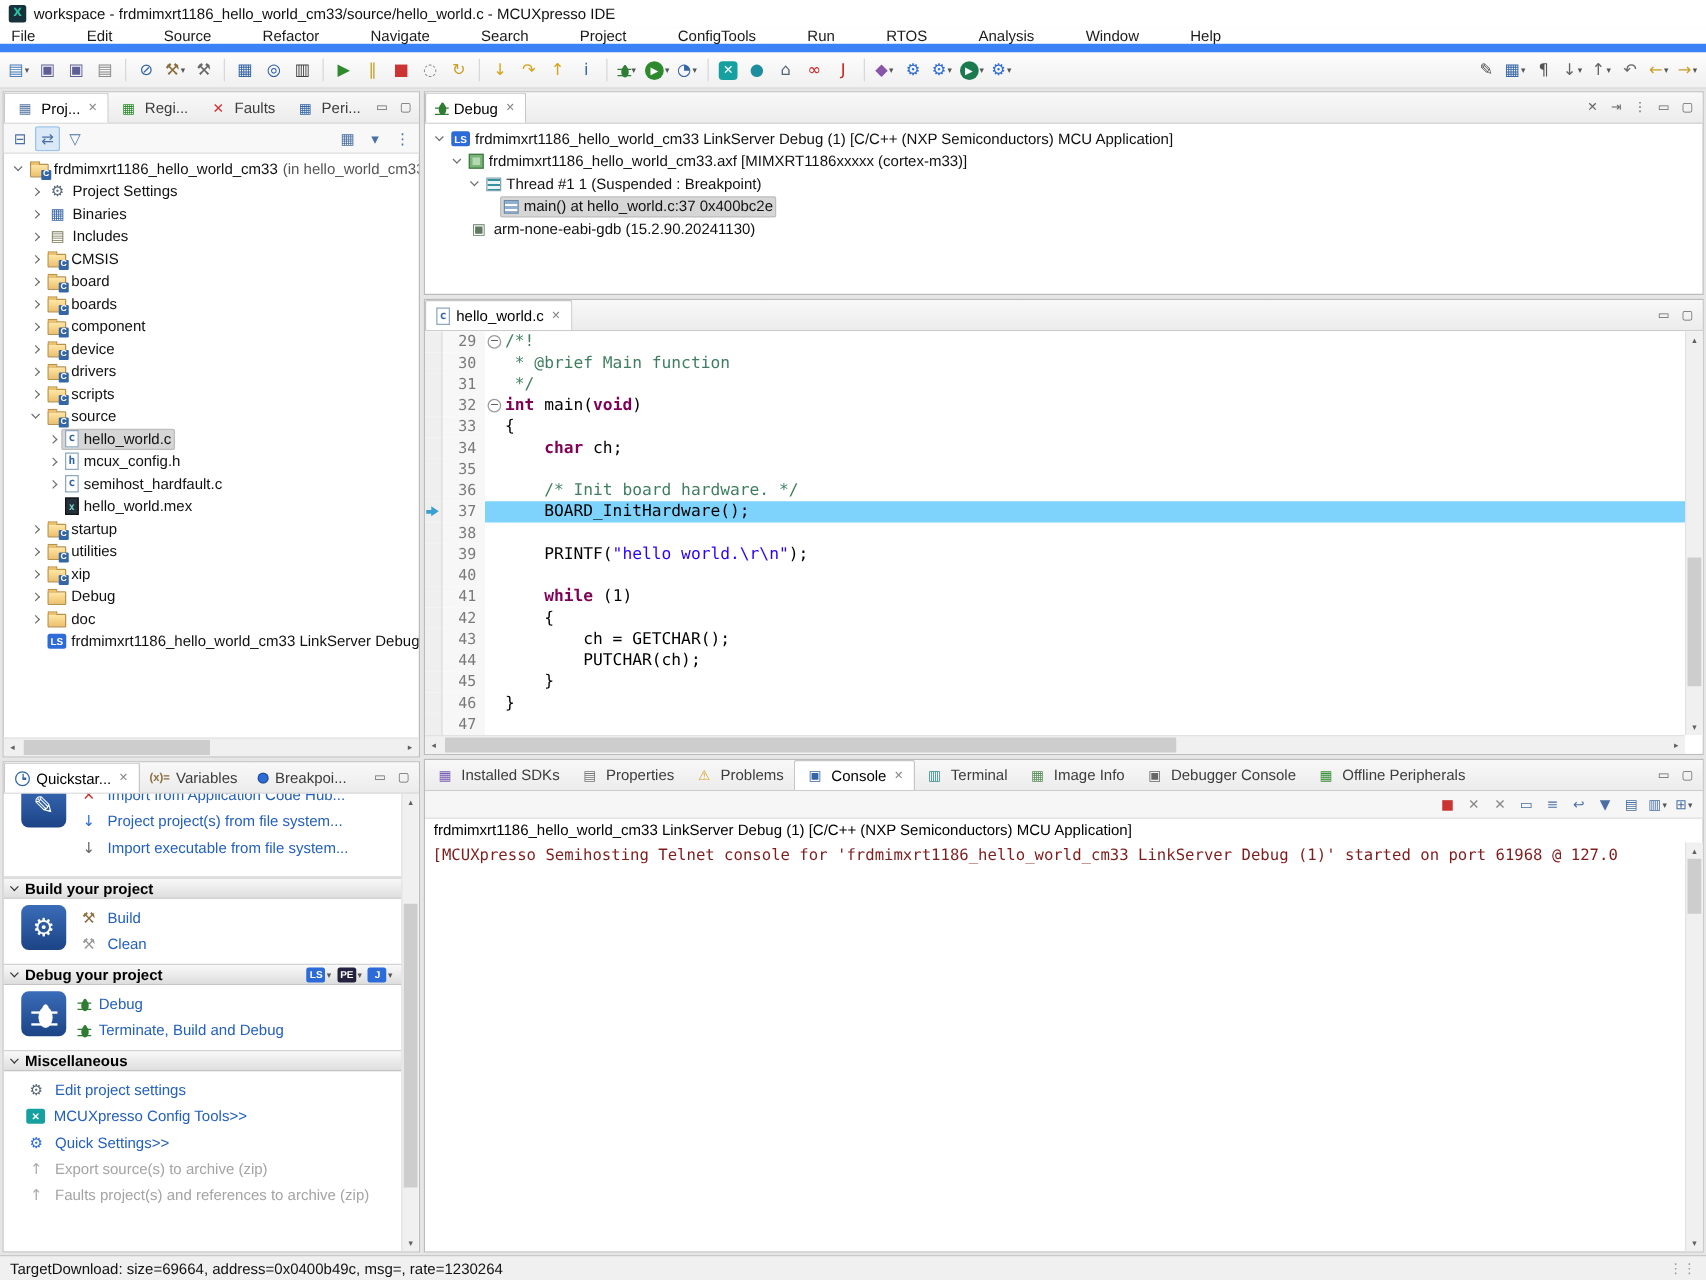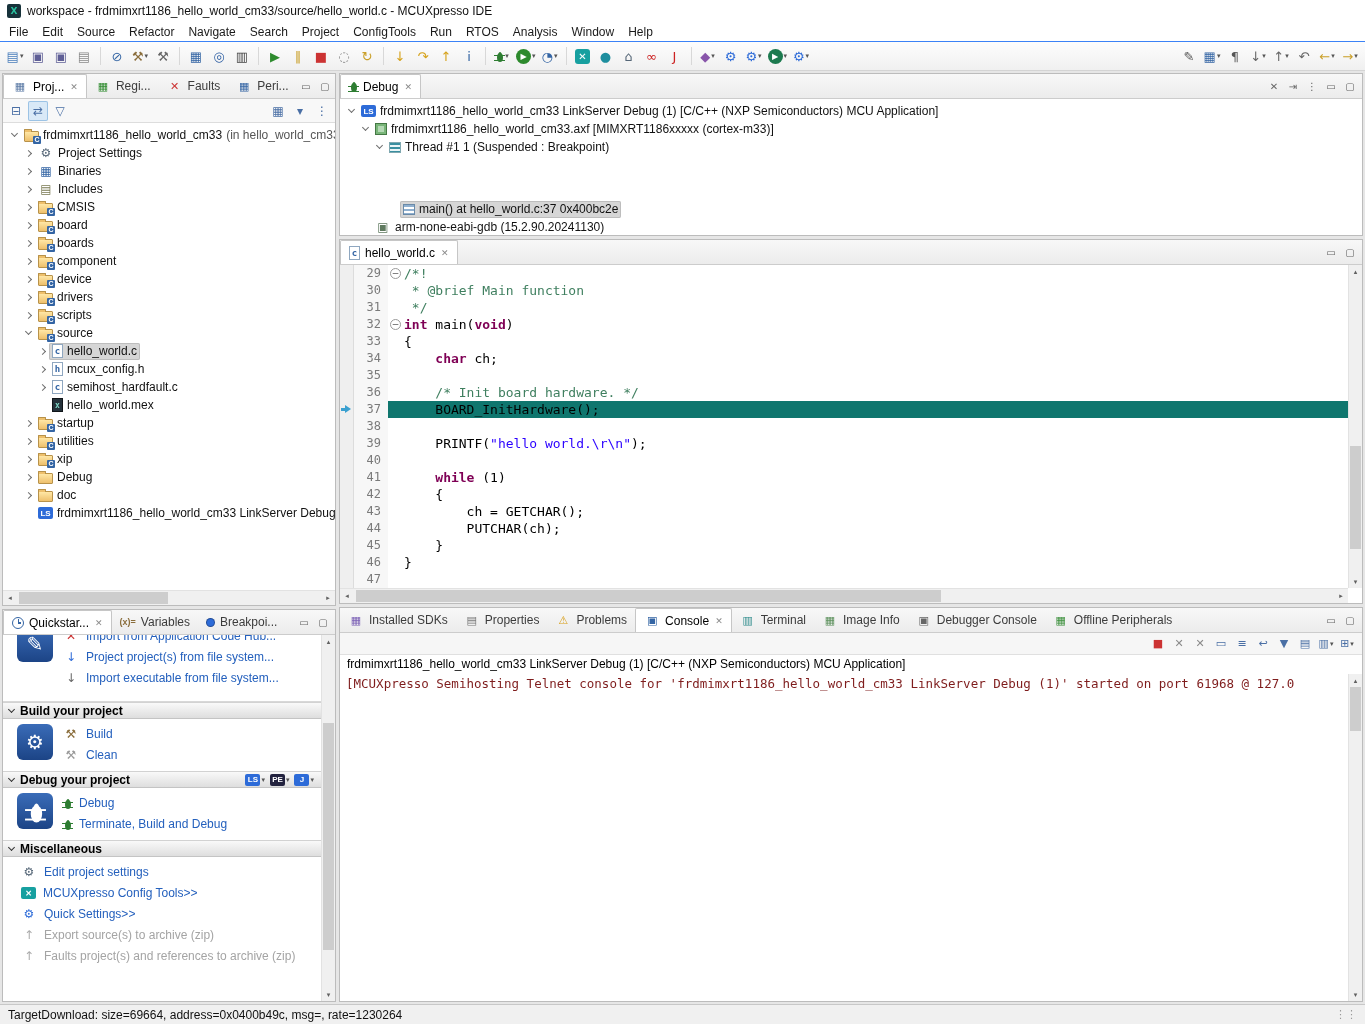--- a/index.html
+++ b/index.html
@@ -5,21 +5,21 @@
   * { margin:0; padding:0; box-sizing:border-box; }
   html,body { width:1365px; height:1024px; overflow:hidden; }
   body { font-family:"Liberation Sans","DejaVu Sans",sans-serif; font-size:12px; color:#1a1a1a; background:#f0f0f0; }
   #app { display:flex; flex-direction:column; width:1365px; height:1024px; }
 
   
   .titlebar { height:22px; flex:none; background:#ffffff; display:flex; align-items:center; gap:6px; padding:0 7px; }
   .app-icon { width:14px; height:14px; border-radius:2px; background:#17323a; color:#29c2a0; font:bold 9px "DejaVu Sans",sans-serif; display:flex; align-items:center; justify-content:center; }
   .title-text { font-size:12px; color:#111; white-space:nowrap; }
 
-  .menubar { height:20px; flex:none; background:#ffffff; display:flex; align-items:center; padding:0 2px; border-bottom:1px solid #3b82f6; }
+  .menubar { height:20px; flex:none; background:#ffffff; display:flex; align-items:center; padding:0 2px; border-bottom:7px solid #3b82f6;gap:27px; }
   .menu-item { padding:2px 7px; cursor:default; }
 
   .toolbar { height:29px; flex:none; background:linear-gradient(#fdfdfd,#f0f0f0); border-bottom:1px solid #d4d4d4; display:flex; align-items:center; padding:0 4px; }
   .tb-left, .tb-right { display:flex; align-items:center; gap:1px; }
   .tb-right { margin-left:auto; }
   .tsep { width:1px; height:18px; background:#d8d8d8; margin:0 4px; flex:none; }
   .tbtn { height:22px; min-width:22px; padding:0 2px; display:flex; align-items:center; justify-content:center; gap:1px; border-radius:3px; cursor:default; }
   .tbtn .g { font-family:"DejaVu Sans",sans-serif; font-size:13px; line-height:1; }
   .tbtn .gc { width:15px; height:15px; border-radius:50%; font-size:8px; display:flex; align-items:center; justify-content:center; }
   .tbtn .gsq { width:15px; height:15px; border-radius:3px; font-size:10px; display:flex; align-items:center; justify-content:center; }
@@ -81,21 +81,21 @@
   .tsuffix { color:#555; }
 
   
   .editor-body { flex:1; min-height:0; position:relative; background:#fff; }
   .code-scroll { position:absolute; left:0; top:0; right:14px; bottom:15px; overflow:hidden; }
   .cline { display:flex; height:17px; line-height:17px; font-family:"DejaVu Sans Mono","Liberation Mono",monospace; font-size:13px; }
   .ruler { width:14px; flex:none; background:#efefef; border-right:1px solid #dcdcdc; position:relative; }
   .lnum { width:34px; flex:none; text-align:right; padding-right:7px; color:#7a7a7a; background:#f7f7f7; font-size:12px; }
   .lfold { width:16px; flex:none; position:relative; }
   .lcode { flex:1; white-space:pre; color:#000; min-width:0; }
-  .cline.current .lcode, .cline.current .lfold { background:#0f766e; }
+  .cline.current .lcode, .cline.current .lfold { background:#7dd3fc; }
   .fold-c { position:absolute; left:2px; top:3px; width:11px; height:11px; border:1px solid #9a9a9a; border-radius:50%; background:#fff; color:#555; font:9px "DejaVu Sans",sans-serif; line-height:9px; text-align:center; }
   .ip-arrow { position:absolute; left:1px; top:4px; width:11px; height:9px; }
   .ip-arrow::before { content:""; position:absolute; left:0; top:3px; width:5px; height:3px; background:#3aa0d0; }
   .ip-arrow::after { content:""; position:absolute; left:4px; top:0; border-left:6px solid #3aa0d0; border-top:4.5px solid transparent; border-bottom:4.5px solid transparent; }
   .tok.kw { color:#7f0055; font-weight:bold; }
   .tok.cmt { color:#3f7f5f; }
   .tok.str { color:#2a00ff; }
   .tok.pl { color:#000; }
 
   
@@ -723,21 +723,21 @@
             </div>
             <div class="trow" style="padding-left: 32px;">
               <span class="tw">
                 <span class="chev exp"></span>
               </span>
               <span class="selbox">
                 <span class="thric"></span>
                 <span class="tlabel">Thread #1 1 (Suspended : Breakpoint)</span>
               </span>
             </div>
-            <div class="trow selected" style="padding-left: 46px; margin-top: 44px;">
+            <div class="trow selected" style="padding-left: 46px;">
               <span class="tw"></span>
               <span class="selbox">
                 <span class="frmic"></span>
                 <span class="tlabel">main() at hello_world.c:37 0x400bc2e</span>
               </span>
             </div>
             <div class="trow" style="padding-left: 18px;">
               <span class="tw"></span>
               <span class="selbox">
                 <span class="sic" style="color: rgb(95, 122, 95);">▣</span>

